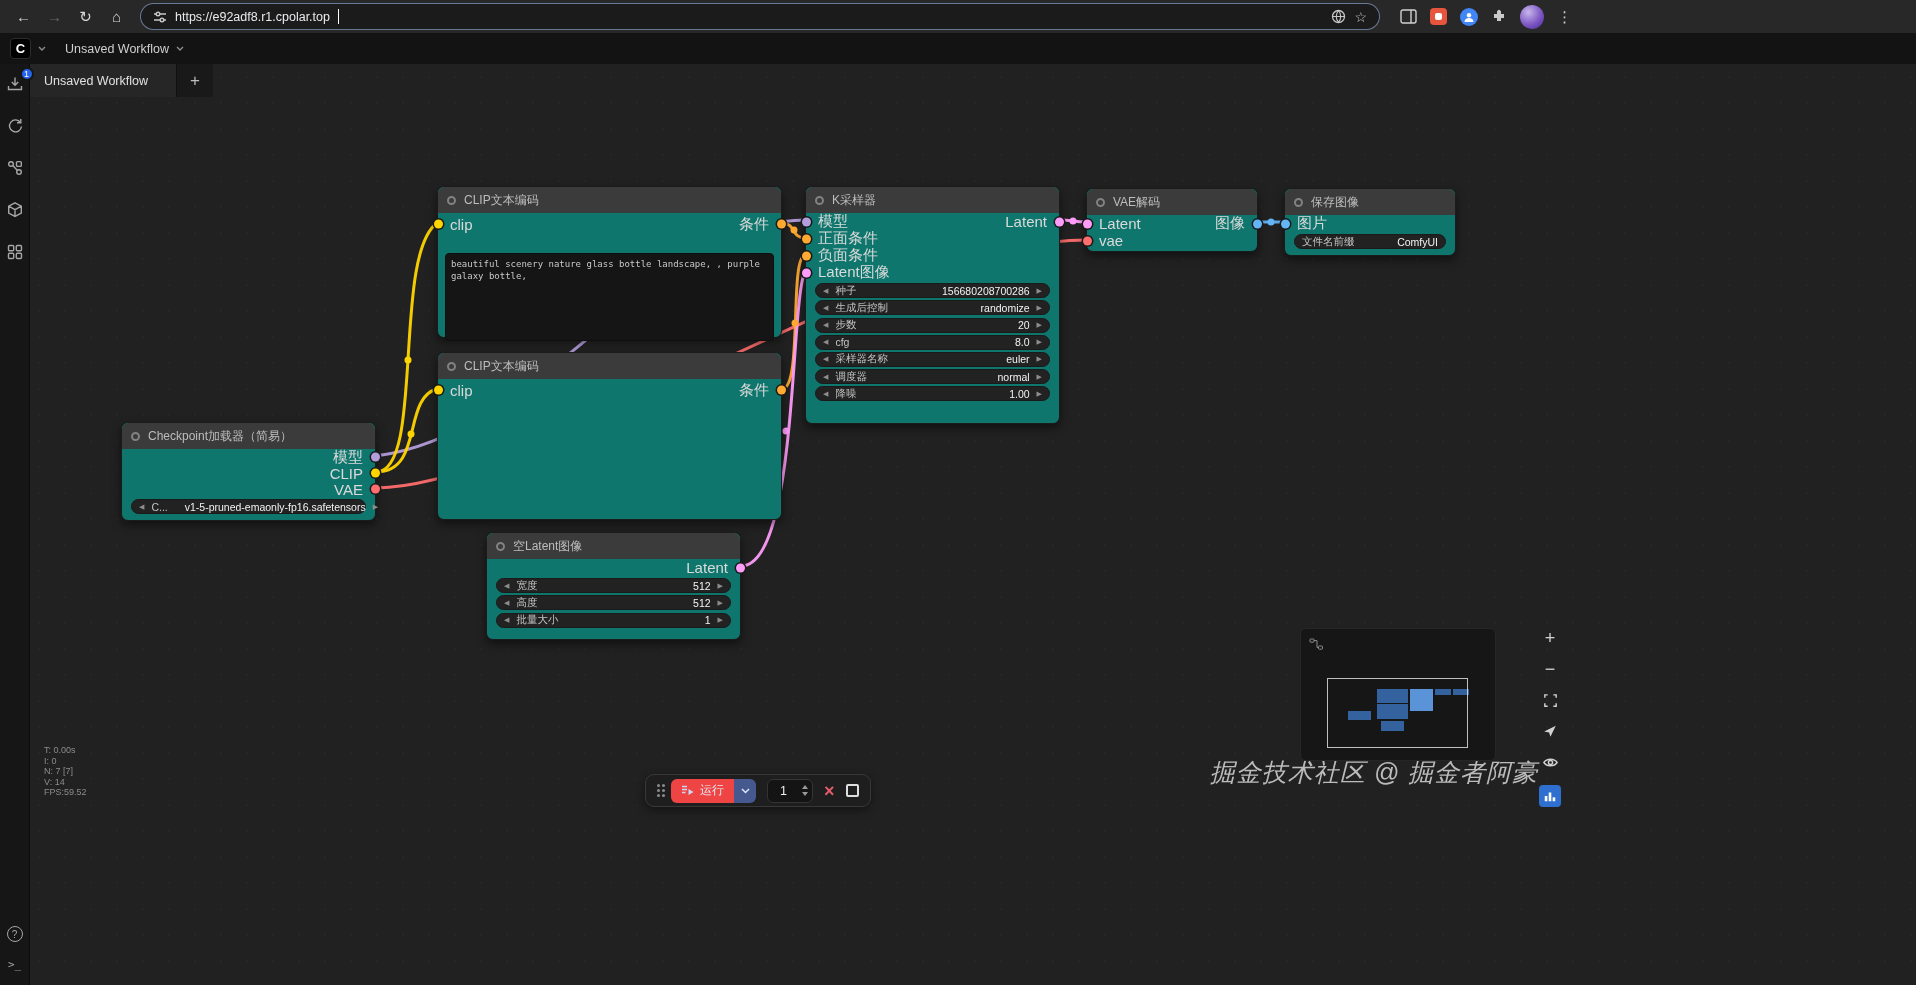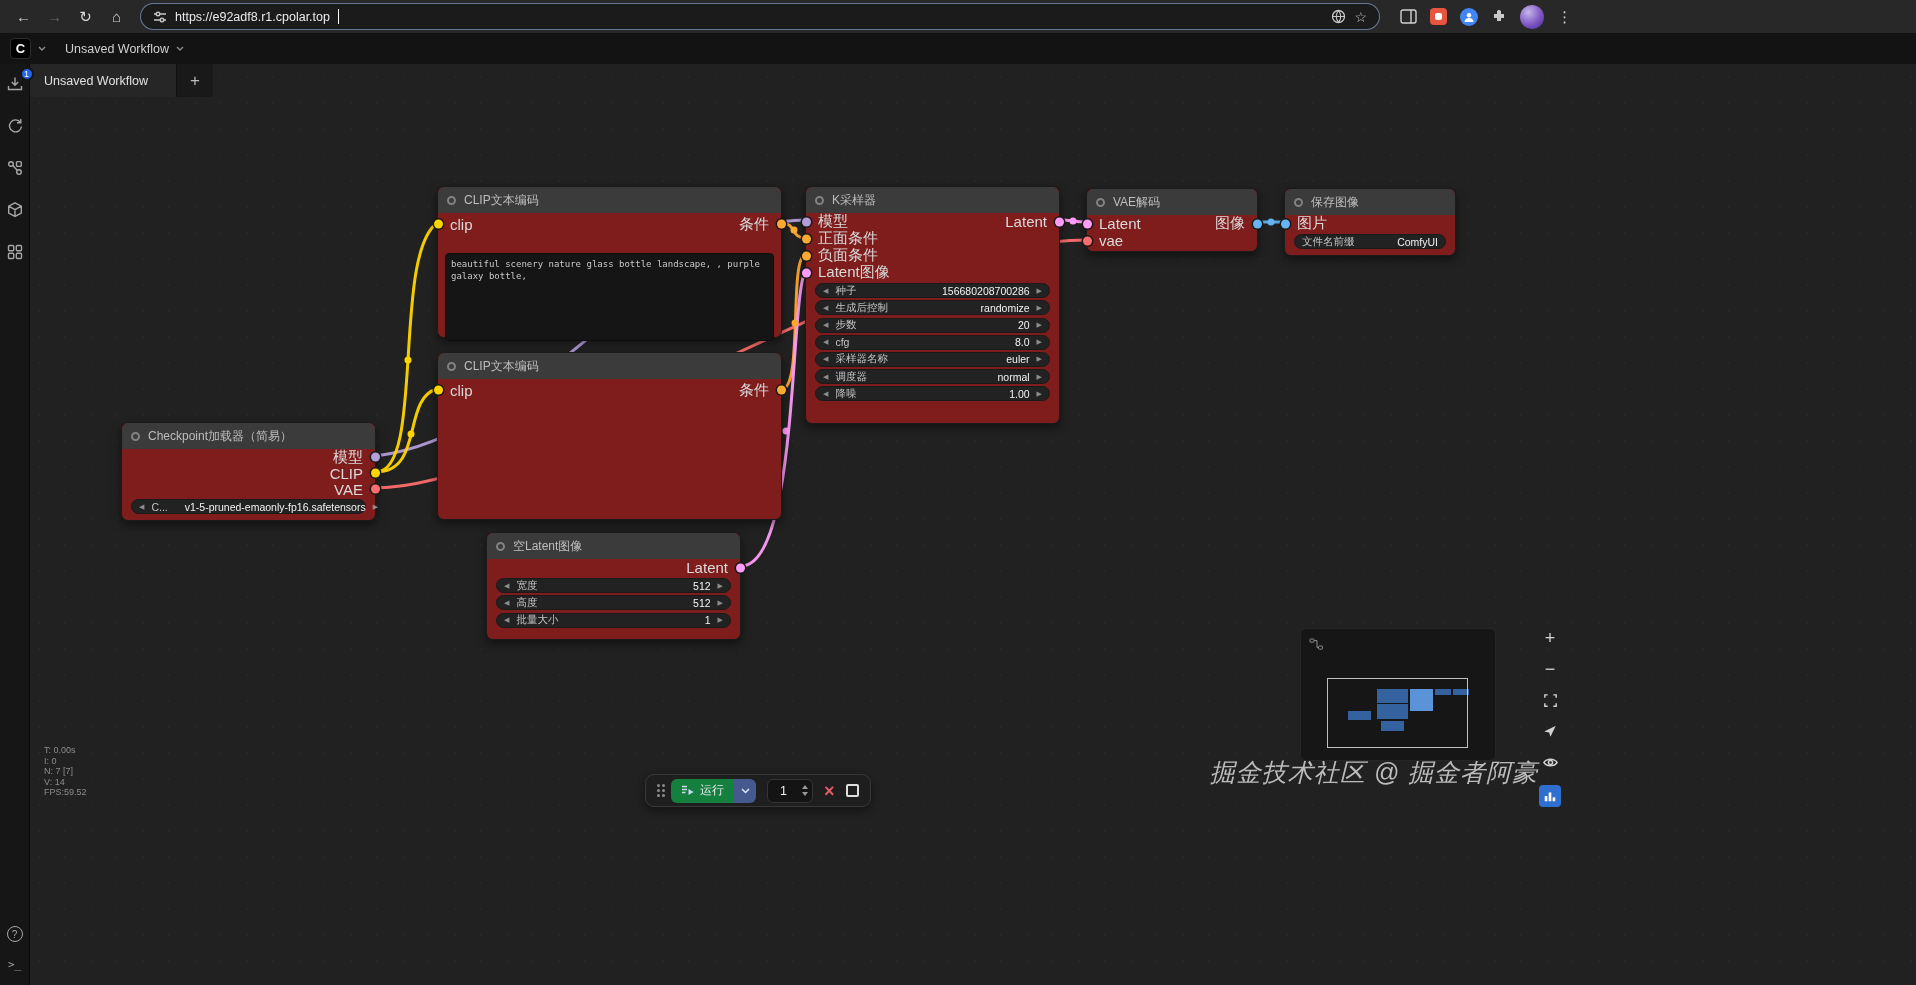--- a/index.html
+++ b/index.html
@@ -57,21 +57,21 @@
   .sb-bottom { margin-top:auto; display:flex; flex-direction:column; align-items:center; gap:16px; padding-bottom:14px; }
   .help-circ { width:16px; height:16px; border:1.5px solid #a6a6a6; border-radius:50%; color:#a6a6a6;
     font-size:10px; display:flex; align-items:center; justify-content:center; }
   .term-ic { color:#a6a6a6; font-size:11px; font-family:"DejaVu Sans Mono",monospace; }
 
   
   .wires { position:absolute; top:0; left:0; z-index:2; pointer-events:none; }
   .wires path { fill:none; stroke-width:3; stroke-linecap:round; opacity:.95; }
 
   
-  .node { position:absolute; background:#7f1d1d; border:1px solid #1b1b1b; border-radius:7px;
+  .node { position:absolute; background:#0f766e; border:1px solid #1b1b1b; border-radius:7px;
     box-shadow:0 4px 10px rgba(0,0,0,.5); z-index:3; }
   .nhead { height:26px; background:#3b3b3b; border-radius:7px 7px 0 0; display:flex; align-items:center;
     padding:0 9px; gap:8px; }
   .ndot { width:9px; height:9px; border-radius:50%; border:2px solid #828282; }
   .ntitle { font-size:12px; color:#bdbdbd; }
   .srow { position:relative; height:17px; display:flex; align-items:center; font-size:15px;
     color:#dadada; padding:0 12px; }
   .srow.tall { height:22px; }
   .dot { position:absolute; top:50%; transform:translateY(-50%); width:9px; height:9px;
     border-radius:50%; box-shadow:0 0 0 1.5px #191919; }
@@ -88,21 +88,21 @@
 
   
   .runbar { position:absolute; left:645px; top:774px; height:33px; background:#1e1e1e;
     border:1px solid #383838; border-radius:9px; display:flex; align-items:center; gap:11px;
     padding:0 11px; z-index:6; box-shadow:0 3px 10px rgba(0,0,0,.45); }
   .drag-dots { width:3px; height:13px; position:relative; }
   .drag-dots::before { content:""; position:absolute; width:3px; height:3px; border-radius:50%;
     background:#8a8a8a; box-shadow:0 5px 0 #8a8a8a, 0 10px 0 #8a8a8a, 5px 0 0 #8a8a8a,
     5px 5px 0 #8a8a8a, 5px 10px 0 #8a8a8a; }
   .run-group { display:flex; align-items:stretch; height:24px; border-radius:6px; overflow:hidden; }
-  .run-main { background:#15803d; display:flex; align-items:center; gap:6px; padding:0 10px;
+  .run-main { background:#ef4444; display:flex; align-items:center; gap:6px; padding:0 10px;
     color:#e8eaf2; font-size:12px; }
   .run-chev { width:22px; background:#46598f; display:flex; align-items:center; justify-content:center; }
   .stepper { width:46px; height:24px; background:#141414; border:1px solid #343434; border-radius:6px;
     display:flex; align-items:center; }
   .step-val { flex:1; text-align:center; color:#f0f0f0; font-size:12.5px; }
   .step-btns { width:13px; display:flex; flex-direction:column; align-items:center; gap:3px; padding-right:2px; }
   .tri-up { width:0; height:0; border-left:3.5px solid transparent; border-right:3.5px solid transparent;
     border-bottom:4px solid #9a9a9a; }
   .tri-dn { width:0; height:0; border-left:3.5px solid transparent; border-right:3.5px solid transparent;
     border-top:4px solid #9a9a9a; }

